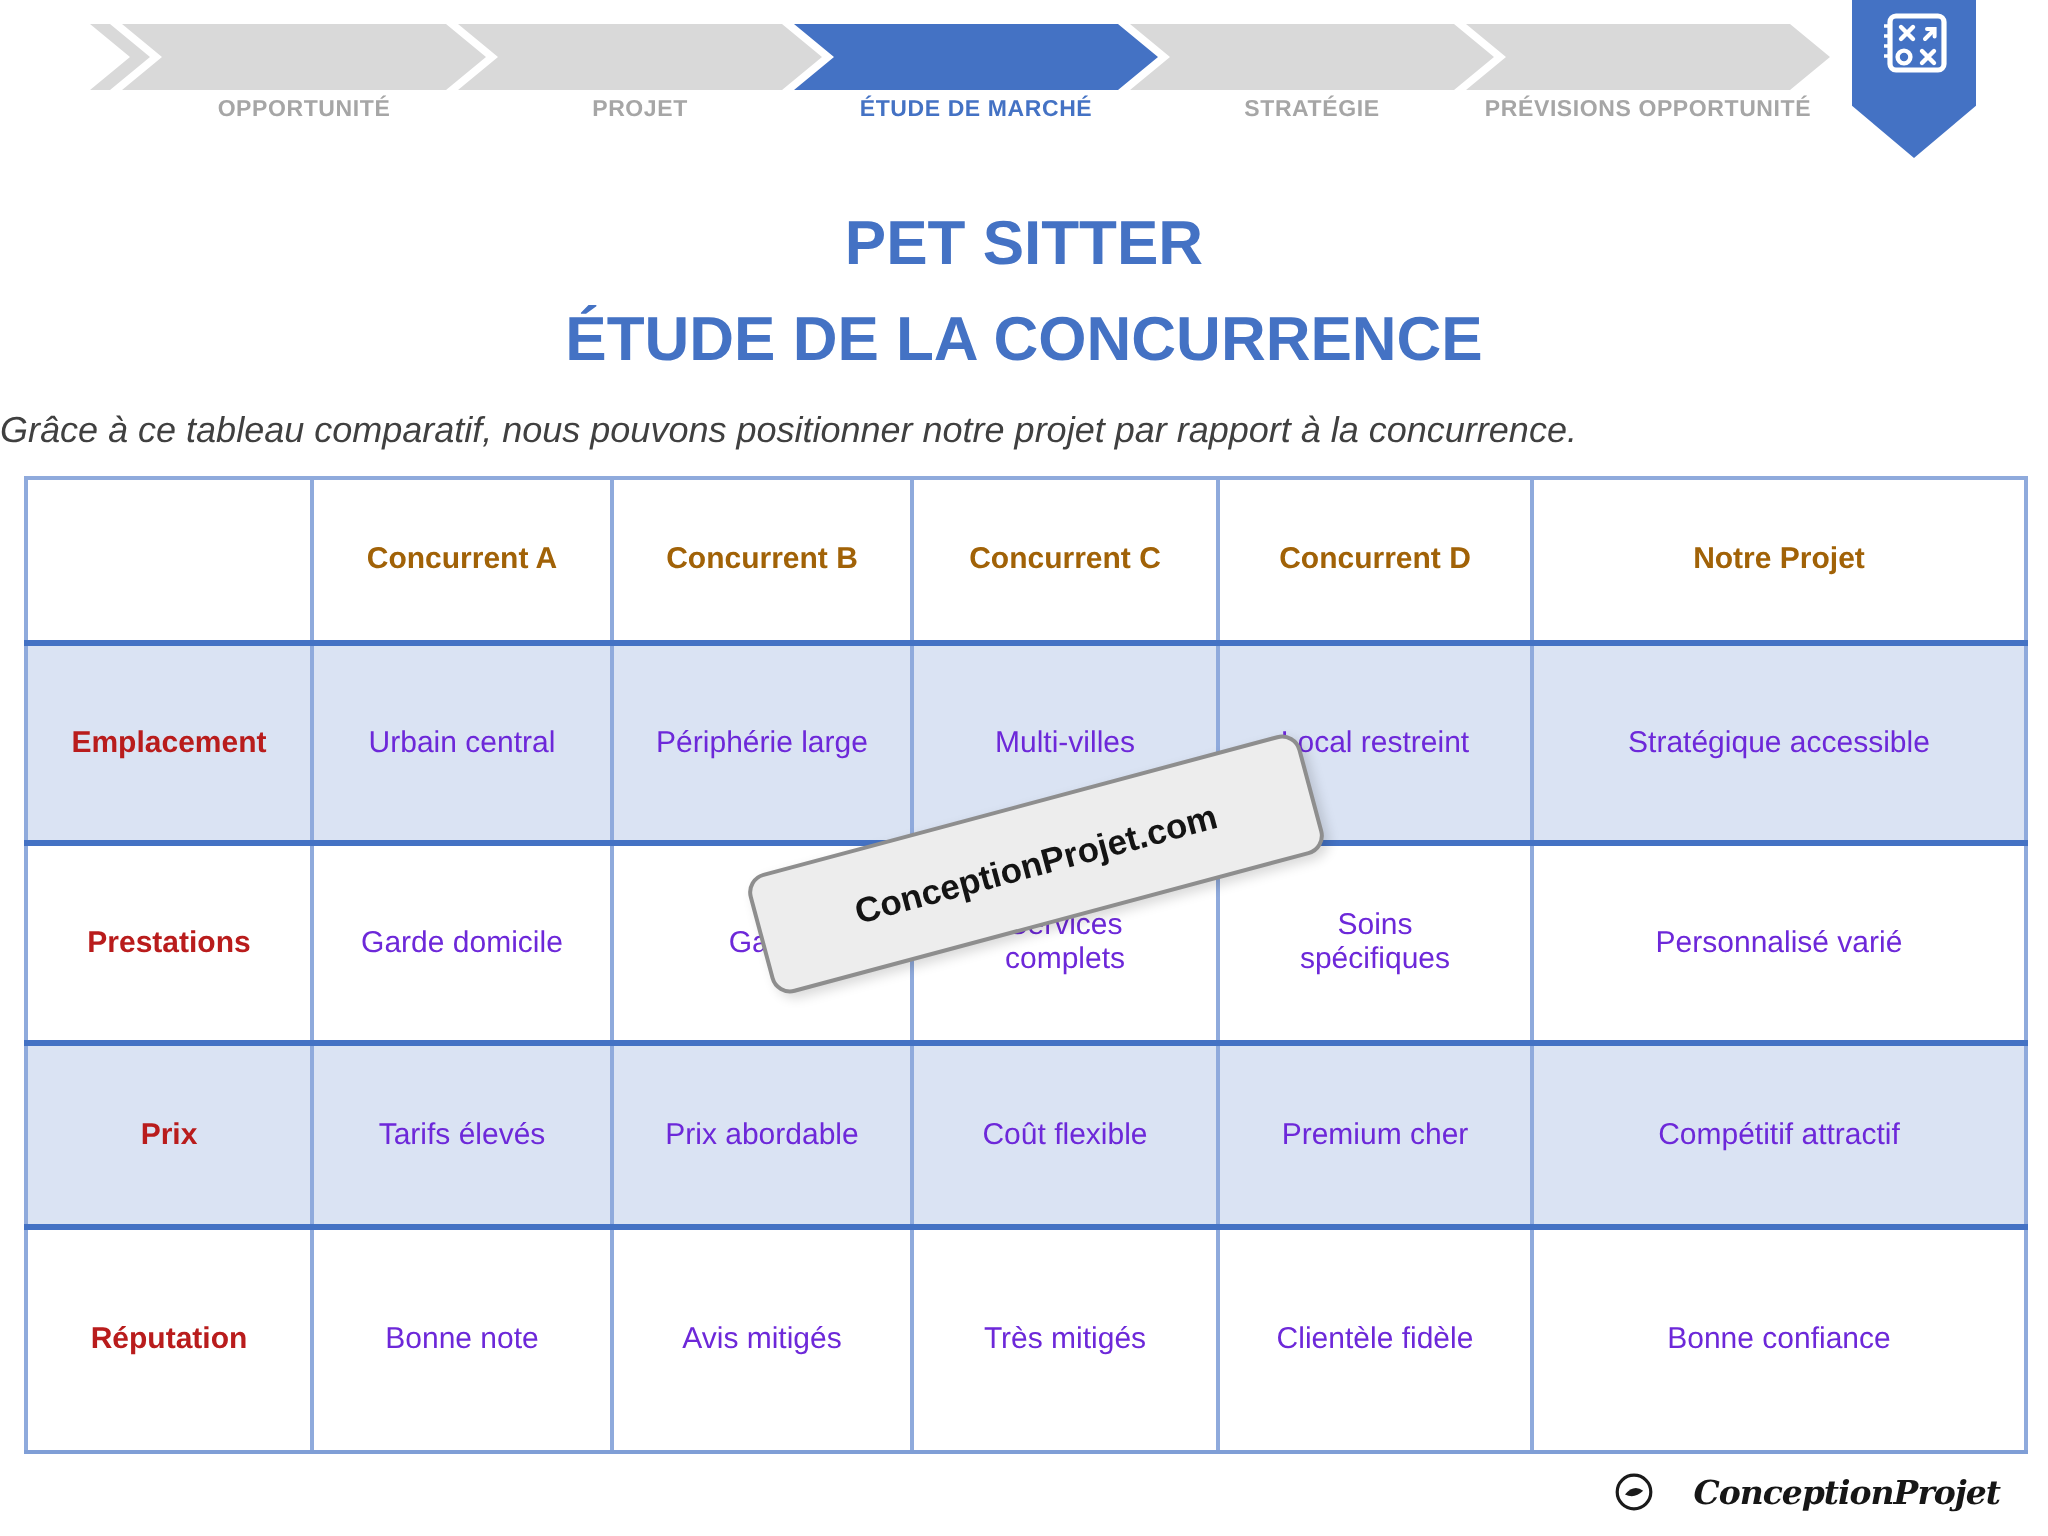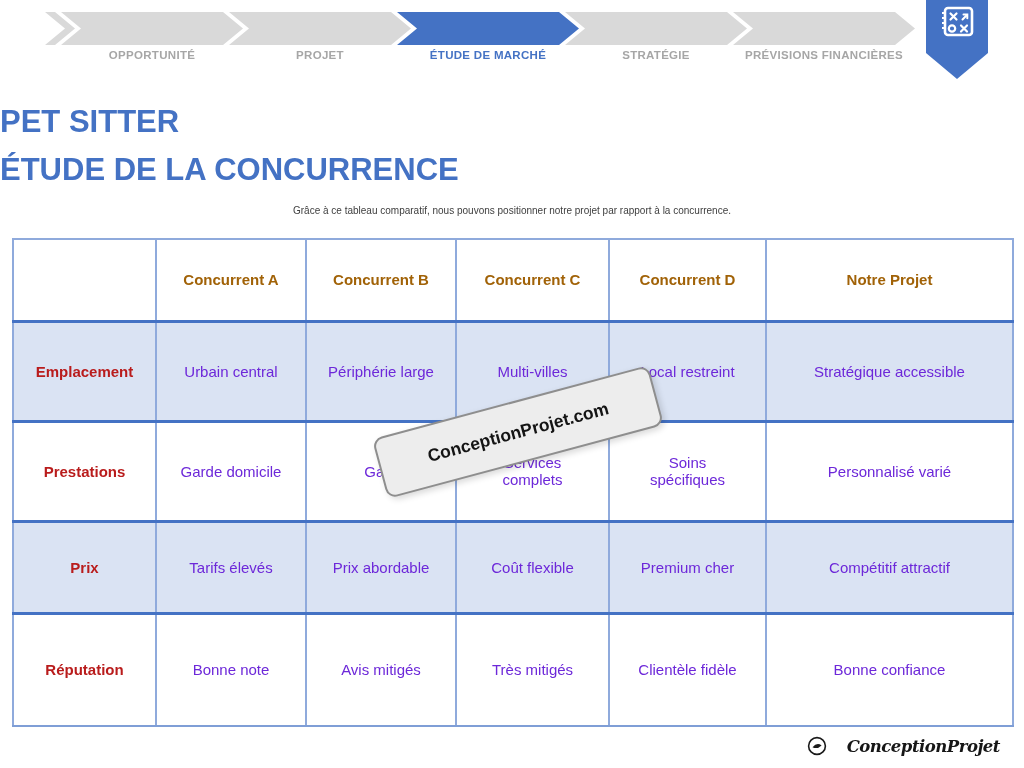--- a/index.html
+++ b/index.html
@@ -31,24 +31,24 @@
   
   .ribbon {
     position:absolute; left:926px; top:0; width:62px; height:79px;
     background:#4472C4;
     clip-path: polygon(0 0, 100% 0, 100% 67%, 50% 100%, 0 67%);
     display:flex; justify-content:center;
   }
   .ribbon svg { margin-top:4px; }
 
   
-  .title { position:absolute; top:98px; left:0; width:100%; text-align:left;
+  .title { position:absolute; top:98px; left:0; width:100%; text-align:center;
            color:#4472C4; font-weight:bold; font-size:31px; line-height:48px; }
-  .subtitle { position:absolute; top:205px; left:0; width:100%; text-align:center;
-              font-size:10px; color:#404040; }
+  .subtitle { position:absolute; top:205px; left:0; width:100%; 
+              font-style:italic; font-size:18px; color:#404040; }
 
   
   .cmp { position:absolute; left:12px; top:238px; width:1000px;
          border-collapse:collapse; table-layout:fixed; }
   .cmp th, .cmp td {
     border-left:2px solid #8FAADC; border-right:2px solid #8FAADC;
     text-align:center; vertical-align:middle; padding:4px 10px; color:#6d28d9;
   }
   .cmp thead th { border-top:2px solid #8FAADC; font-size:15px; font-weight:bold; color:#a16207; background:#fff; }
   .cmp tbody th { font-size:15.5px; font-weight:bold; color:#b91c1c; }
@@ -88,21 +88,21 @@
     <div class="chev active"></div>
     <div class="chev"></div>
     <div class="chev"></div>
   </div>
   <div class="chev-labels">
     <div class="spacer"></div>
     <div class="chev-label">OPPORTUNITÉ</div>
     <div class="chev-label">PROJET</div>
     <div class="chev-label active">ÉTUDE DE MARCHÉ</div>
     <div class="chev-label">STRATÉGIE</div>
-    <div class="chev-label">PRÉVISIONS FINANCIÈRES</div>
+    <div class="chev-label">PRÉVISIONS OPPORTUNITÉ</div>
   </div>
 
   <div class="ribbon">
     <svg width="38" height="38" viewBox="0 0 38 38">
       <rect x="7" y="4" width="27" height="27" rx="3" fill="none" stroke="#ffffff" stroke-width="2.6"></rect>
       <path d="M4 9h3 M4 14h3 M4 19h3 M4 24h3" stroke="#ffffff" stroke-width="1.8"></path>
       <path d="M12.5 9.5l6 6 M18.5 9.5l-6 6" stroke="#ffffff" stroke-width="2.2" stroke-linecap="round"></path>
       <path d="M24.5 15.5L29 11" stroke="#ffffff" stroke-width="2" stroke-linecap="round"></path>
       <path d="M25.5 10.5h3.8v3.8" fill="none" stroke="#ffffff" stroke-width="2" stroke-linecap="round"></path>
       <circle cx="14" cy="24.5" r="3.2" fill="none" stroke="#ffffff" stroke-width="2.2"></circle>

